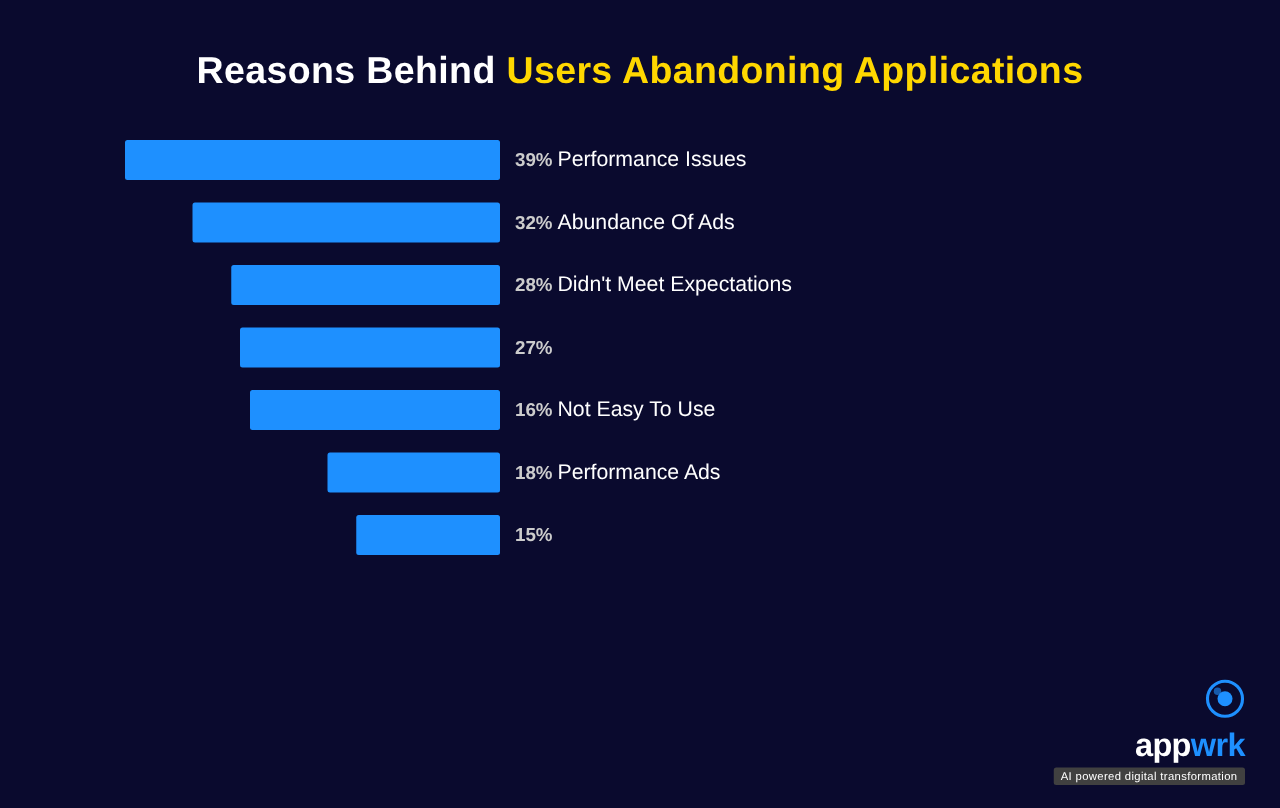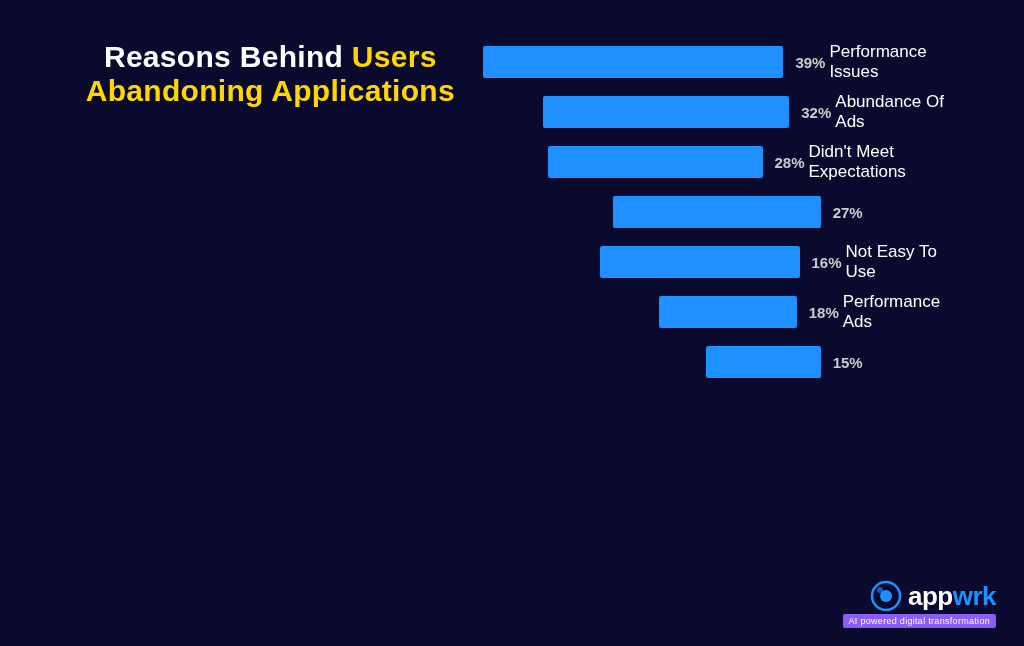--- a/index.html
+++ b/index.html
@@ -11,21 +11,21 @@
       font-family: 'Arial', sans-serif;
       overflow: hidden;
       position: relative;
     }
 
     .chart-container {
       width: 100%;
       height: 100%;
       padding: 40px 60px 40px 60px;
       display: flex;
-      flex-direction: row;
+      flex-direction: column;
     }
 
     .title {
       text-align: center;
       font-size: 30px;
       font-weight: 800;
       color: #ffffff;
       margin-bottom: 32px;
       letter-spacing: 0.3px;
     }
@@ -86,40 +86,41 @@
       right: 28px;
       display: flex;
       flex-direction: column;
       align-items: flex-end;
     }
 
     .logo-row {
       display: flex;
       align-items: flex-end;
       gap: 6px;
+      flex-direction: column;
     }
 
     .logo-icon {
       width: 32px;
       height: 32px;
     }
 
     .logo-text {
       color: #ffffff;
       font-size: 26px;
       font-weight: 800;
       letter-spacing: -0.5px;
     }
 
     .logo-text span {
       color: #1e90ff;
     }
 
     .logo-tagline-box {
-      background: #8b5cf6;
+      background: #404040;
       color: #ffffff;
       font-size: 9px;
       padding: 2px 6px;
       border-radius: 2px;
       margin-top: 2px;
       letter-spacing: 0.3px;
       text-align: center;
     }
   </style>
 </head>

